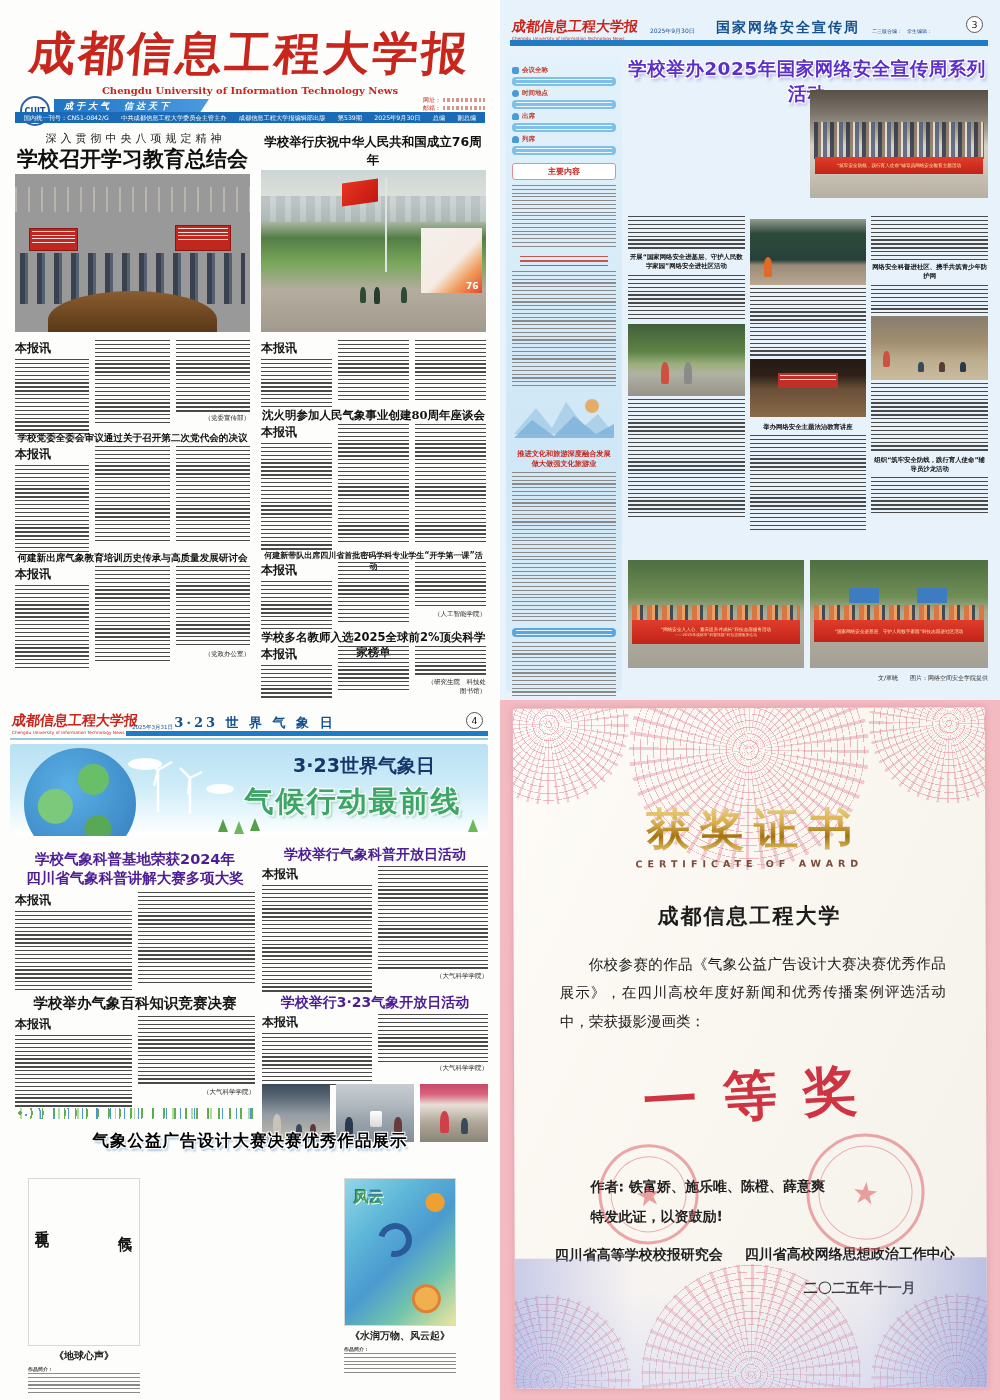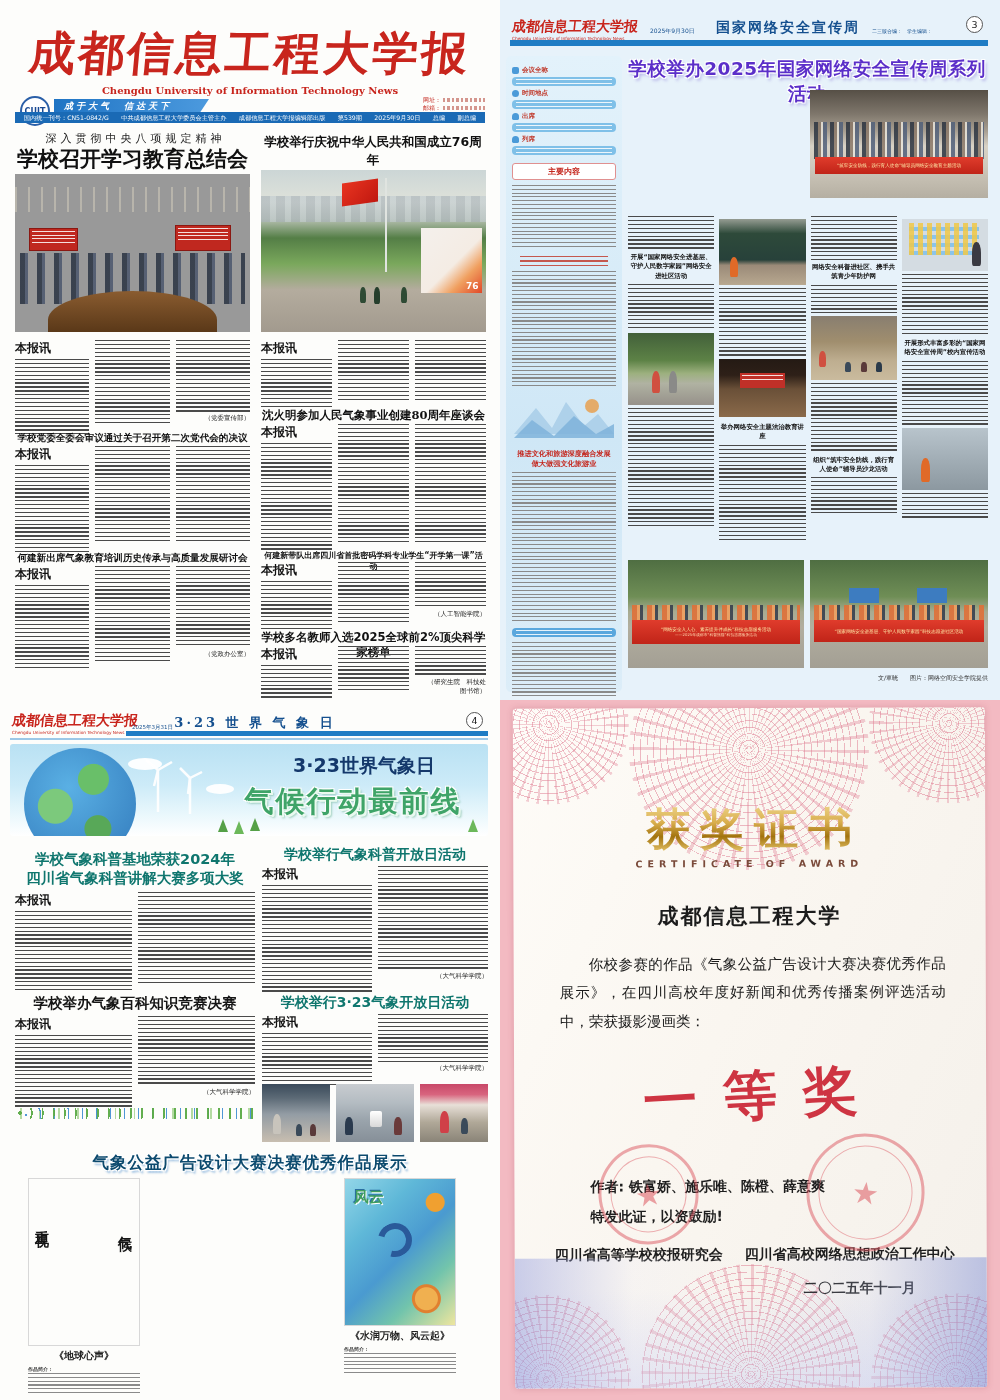--- a/index.html
+++ b/index.html
@@ -84,23 +84,23 @@
 .ph-crowd-b .ppl{position:absolute;left:2%;top:42%;width:96%;height:26%;background:repeating-linear-gradient(90deg,#e07038 0 5px,#f0a060 5px 8px,#38404e 8px 11px,transparent 11px 15px);opacity:.9}
 .blueflag{position:absolute;width:30px;height:15px;background:#3d7cc0;top:26%}
 .p3credit{left:128px;top:674px;width:360px;text-align:right;font-size:6px;color:#333;position:absolute}
 
 .p4-banner{left:10px;top:44px;width:478px;height:92px;background:linear-gradient(180deg,#b9e1f3 0%,#cdebf8 45%,#e8f7fc 75%,#ffffff 100%);border-radius:3px;position:absolute;overflow:hidden}
 .earth{position:absolute;left:14px;top:4px;width:112px;height:112px;border-radius:50%;background:radial-gradient(circle at 62% 28%,#69bf69 0 15px,transparent 16px),radial-gradient(circle at 28% 52%,#7cc97c 0 17px,transparent 18px),radial-gradient(circle at 66% 72%,#58a858 0 13px,transparent 14px),radial-gradient(circle at 40% 35%,#5ab0e4,#3a85c4 80%)}
 .cloud{position:absolute;background:#fff;border-radius:50%;opacity:.95}
 .tree{position:absolute;width:0;height:0;border-left:5px solid transparent;border-right:5px solid transparent;border-bottom:13px solid #55a047}
 .p4-t1{position:absolute;left:238px;top:9px;width:232px;text-align:center;font-size:19px;font-weight:bold;color:#14386b}
 .p4-t2{position:absolute;left:212px;top:38px;width:262px;text-align:center;font-size:29px;font-weight:bold;letter-spacing:2px;color:#3fa468;text-shadow:2px 2px 0 #eafaf0,-1px -1px 0 #fff,1px -1px 0 #fff,-1px 1px 0 #fff,3px 3px 2px rgba(40,140,90,.35)}
-.hl-red{color:#0f766e;font-weight:bold;text-align:center;position:absolute}
+.hl-red{color:#4c1d95;font-weight:bold;text-align:center;position:absolute}
 .vine{left:15px;top:408px;width:240px;height:11px;position:absolute;background:repeating-radial-gradient(circle at 5px 5px,rgba(90,170,70,.95) 0 1.6px,transparent 1.6px 11px),repeating-radial-gradient(circle at 11px 7px,rgba(60,140,210,.9) 0 1.3px,transparent 1.3px 14px),repeating-linear-gradient(90deg,transparent 0 5px,rgba(120,190,90,.55) 5px 6.5px,transparent 6.5px 19px)}
-.bubble{left:70px;top:452px;width:360px;text-align:center;position:absolute;font-size:16.5px;font-weight:bold;color:#0c4a6e;letter-spacing:1px;text-shadow:1px 1px 0 #fff,-1px 1px 0 #fff,1px -1px 0 #fff,-1px -1px 0 #fff,2px 3px 2px rgba(60,130,200,.45)}
+.bubble{left:70px;top:430px;width:360px;text-align:center;position:absolute;font-size:16.5px;font-weight:bold;color:#000000;letter-spacing:1px;text-shadow:1px 1px 0 #fff,-1px 1px 0 #fff,1px -1px 0 #fff,-1px -1px 0 #fff,2px 3px 2px rgba(60,130,200,.45)}
 .artimg{position:relative;width:100%;overflow:hidden;border:1px solid #d8d8d8}
 .art1{background:radial-gradient(circle at 80% 10%,#e8642c 0 9px,#c4402a 10px 13px,transparent 14px),radial-gradient(circle at 16% 8%,#ececе6 0 9px,transparent 10px),radial-gradient(ellipse at 50% 46%,#2f6fb0 0 24%,#3a8a4a 25% 36%,transparent 37%),linear-gradient(180deg,#f2f0ea 0%,#e9ede5 58%,#7ab05c 74%,#49793b 84%,#d8c8b8 93%,#c04838 100%)}
 .vtext{position:absolute;writing-mode:vertical-rl;font-family:"DejaVu Serif",serif;font-weight:bold;color:#151515;font-size:14px;letter-spacing:2px}
 .art2{background:radial-gradient(circle at 83% 9%,#e8b84a 0 8px,#c89038 9px 10px,transparent 11px),radial-gradient(circle at 50% 54%,#ba9c6a 0 15px,#7c5630 16px 18px,transparent 19px),linear-gradient(180deg,#f0cfa8 0%,#ecc59c 42%,#d8a878 66%,#6ab0d4 76%,#e8d0b0 88%,#c8a078 100%)}
 .branch{position:absolute;background:#6a4226;border-radius:2px}
 .puddle{position:absolute;background:radial-gradient(ellipse,#5ab0e0,#3a88c0);border-radius:50%}
 .art3{background:radial-gradient(circle at 82% 16%,#f0a030 0 9px,transparent 10px),radial-gradient(circle at 74% 82%,#f0b050 0 11px,#e08030 12px 14px,transparent 15px),linear-gradient(135deg,#93d6e8 0%,#5fb8d8 28%,#4a9ad0 52%,#72c4ac 74%,#eee69e 100%)}
 .art3 .word{position:absolute;left:8%;top:6%;font-size:15px;font-weight:bold;color:#3f9e5e;text-shadow:1px 1px 0 #fff,-1px -1px 0 #2a6ea0}
 .artcap{text-align:center;font-size:10px;font-weight:bold;color:#222;margin-top:3px}
 .artdesc{margin-top:3px;font-size:5px;color:#444;line-height:1.2}
@@ -362,33 +362,20 @@
         <div class="sim" style="height:28px"></div>
         <div class="smph photo ph-kids2" style="position:relative;height:64px">
           <div class="fig" style="left:10%;bottom:20%;width:7px;height:16px;background:#d05040"></div>
           <div class="fig" style="left:40%;bottom:12%;width:6px;height:10px;background:#3a4a5a"></div>
           <div class="fig" style="left:58%;bottom:12%;width:6px;height:10px;background:#5a3a3a"></div>
           <div class="fig" style="left:76%;bottom:12%;width:6px;height:10px;background:#2a3a4a"></div>
         </div>
         <div class="sim" style="height:70px"></div>
         <div class="subhead">组织“筑牢安全防线，践行育人使命”辅导员沙龙活动</div>
         <div class="sim" style="height:36px"></div>
-      </div>
-      <div class="p3col">
-        <div class="smph photo ph-sticky" style="position:relative;height:52px">
-            <div class="grid"></div>
-            <div class="fig" style="right:8%;bottom:10%;width:9px;height:24px;background:#3a3a42"></div>
-          </div>
-        <div class="sim" style="height:62px"></div>
-        <div class="subhead">开展形式丰富多彩的“国家网络安全宣传周”校内宣传活动</div>
-        <div class="sim" style="height:64px"></div>
-        <div class="smph photo ph-vol" style="position:relative;height:62px">
-            <div class="fig" style="left:22%;bottom:12%;width:9px;height:24px;background:#e06a28"></div>
-          </div>
-        <div class="sim" style="height:26px"></div>
       </div>
     </div>
   </div>
 
   <div class="photo ph-crowd-b" style="left:128px;top:560px;width:176px;height:108px">
     <div class="ppl"></div>
     <div class="redbanner" style="left:2%;top:56%;width:96%;height:22%;flex-direction:column;font-size:4.6px">
       <div>“网络安全入人心、素养提升伴成长”科技志愿服务活动</div>
       <div style="font-size:3.8px;color:#ffd9b0">——2025年成都市“科普熊猫”科技志愿服务活动</div>
     </div>

